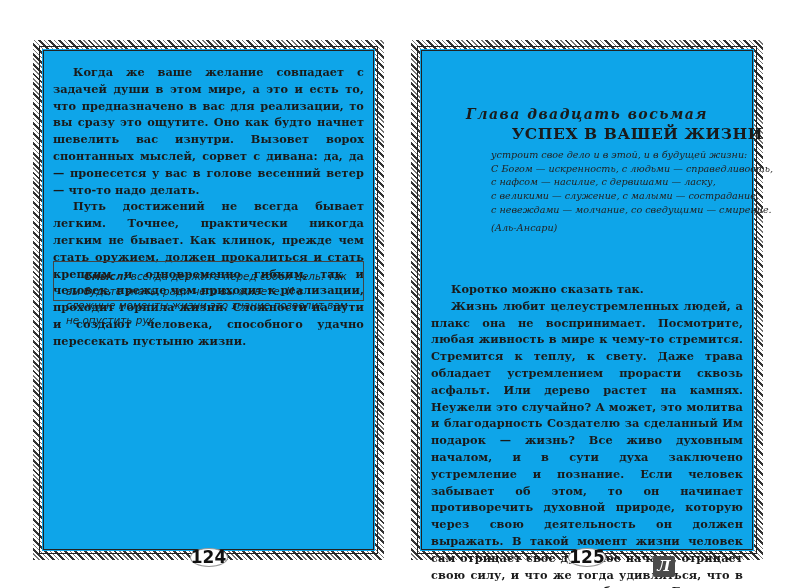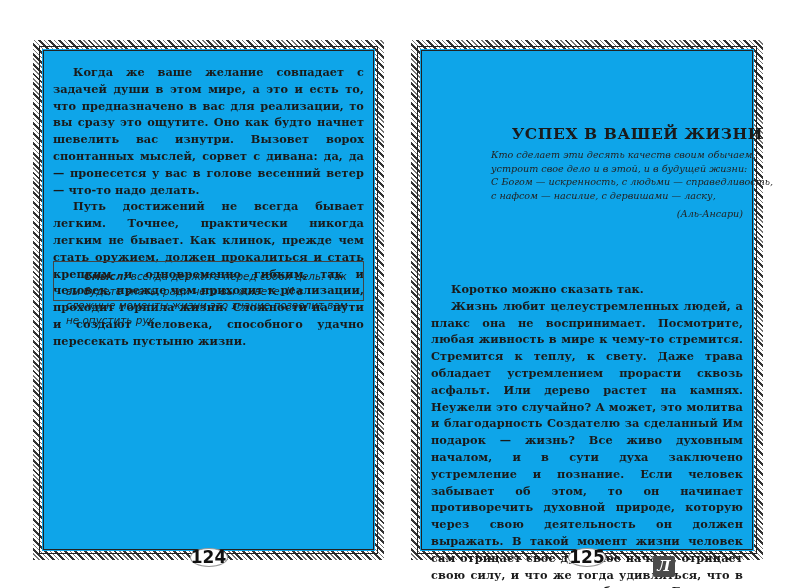--- a/index.html
+++ b/index.html
@@ -49,21 +49,21 @@
   .chapter-title {
     position:absolute; left:0; right:0; top:84px; text-align:right;
     font-family:"DejaVu Serif", serif; font-weight:bold; font-size:15.5px; letter-spacing:0.6px;
   }
   .epigraph {
     position:absolute; left:80px; right:20px; top:108px;
     font-family:"DejaVu Serif", serif; font-style:italic; font-size:9.6px; line-height:13.7px; color:#222;
     text-align:justify;
   }
   .epigraph-line { display:block; white-space:nowrap; }
-  .epigraph-author { display:block; text-align:right; margin-top:4px; }
+  .epigraph-author { display:block; margin-top:4px; }
   .logo {
     position:absolute; left:653px; top:556px; width:22px; height:21px; background:#4a4a4a; border-radius:2px;
     color:#fff; font-family:"DejaVu Serif", serif; font-style:italic; font-weight:bold; font-size:15px;
     text-align:center; line-height:21px;
   }
 </style>
 </head>
 <body>
 
 <div id="left-page" class="page">
@@ -73,26 +73,28 @@
     <p class="para">Путь достижений не всегда бывает легким. Точнее, практически никогда легким не бывает. Как клинок, прежде чем стать оружием, должен прокалиться и стать крепким и одновременно гибким, так и человек, прежде чем приходит к реализации, проходит горнила жизни. Сложности на пути и создают человека, способного удачно пересекать пустыню жизни.</p>
   </div>
   <div class="callout">
     <b>Смысл:</b><span> всегда держите перед собой цель. Так вы будете знать, ради чего вы живете. И в сложные моменты жизни это знание позволит вам не опустить рук.</span>
   </div>
   <div class="page-num">124</div>
 </div>
 
 <div id="right-page" class="page">
   <div class="frame"></div>
+  <div class="chapter-label">Глава двадцать восьмая</div>
   <div class="chapter-title">УСПЕХ В ВАШЕЙ ЖИЗНИ</div>
   <div class="epigraph">
-    <span class="epigraph-line">Кто сделает эти десять качеств своим обычаем,</span>
     <span class="epigraph-line">устроит свое дело и в этой, и в будущей жизни:</span>
     <span class="epigraph-line">С Богом — искренность, с людьми — справедливость,</span>
     <span class="epigraph-line">с нафсом — насилие, с дервишами — ласку,</span>
+    <span class="epigraph-line">с великими — служение, с малыми — сострадание,</span>
+    <span class="epigraph-line">с невеждами — молчание, со сведущими — смирение.</span>
     <span class="epigraph-author">(Аль-Ансари)</span>
   </div>
   <div class="content" style="top:241px;">
     <p class="para">Коротко можно сказать так.</p>
     <p class="para">Жизнь любит целеустремленных людей, а плакс она не воспринимает. Посмотрите, любая живность в мире к чему-то стремится. Стремится к теплу, к свету. Даже трава обладает устремлением прорасти сквозь асфальт. Или дерево растет на камнях. Неужели это случайно? А может, это молитва и благодарность Создателю за сделанный Им подарок — жизнь? Все живо духовным началом, и в сути духа заключено устремление и познание. Если человек забывает об этом, то он начинает противоречить духовной природе, которую через свою деятельность он должен выражать. В такой момент жизни человек сам отрицает свое духовное начало, отрицает свою силу, и что же тогда удивляться, что в жизни начались проблемы. Если ты отрицаешь силу жизни, которую дает дух, то ты согласен с тем, чтобы в твою жизнь вошли разрушения.</p>
 
   </div>
   <div class="page-num">125</div>
 </div>
 

